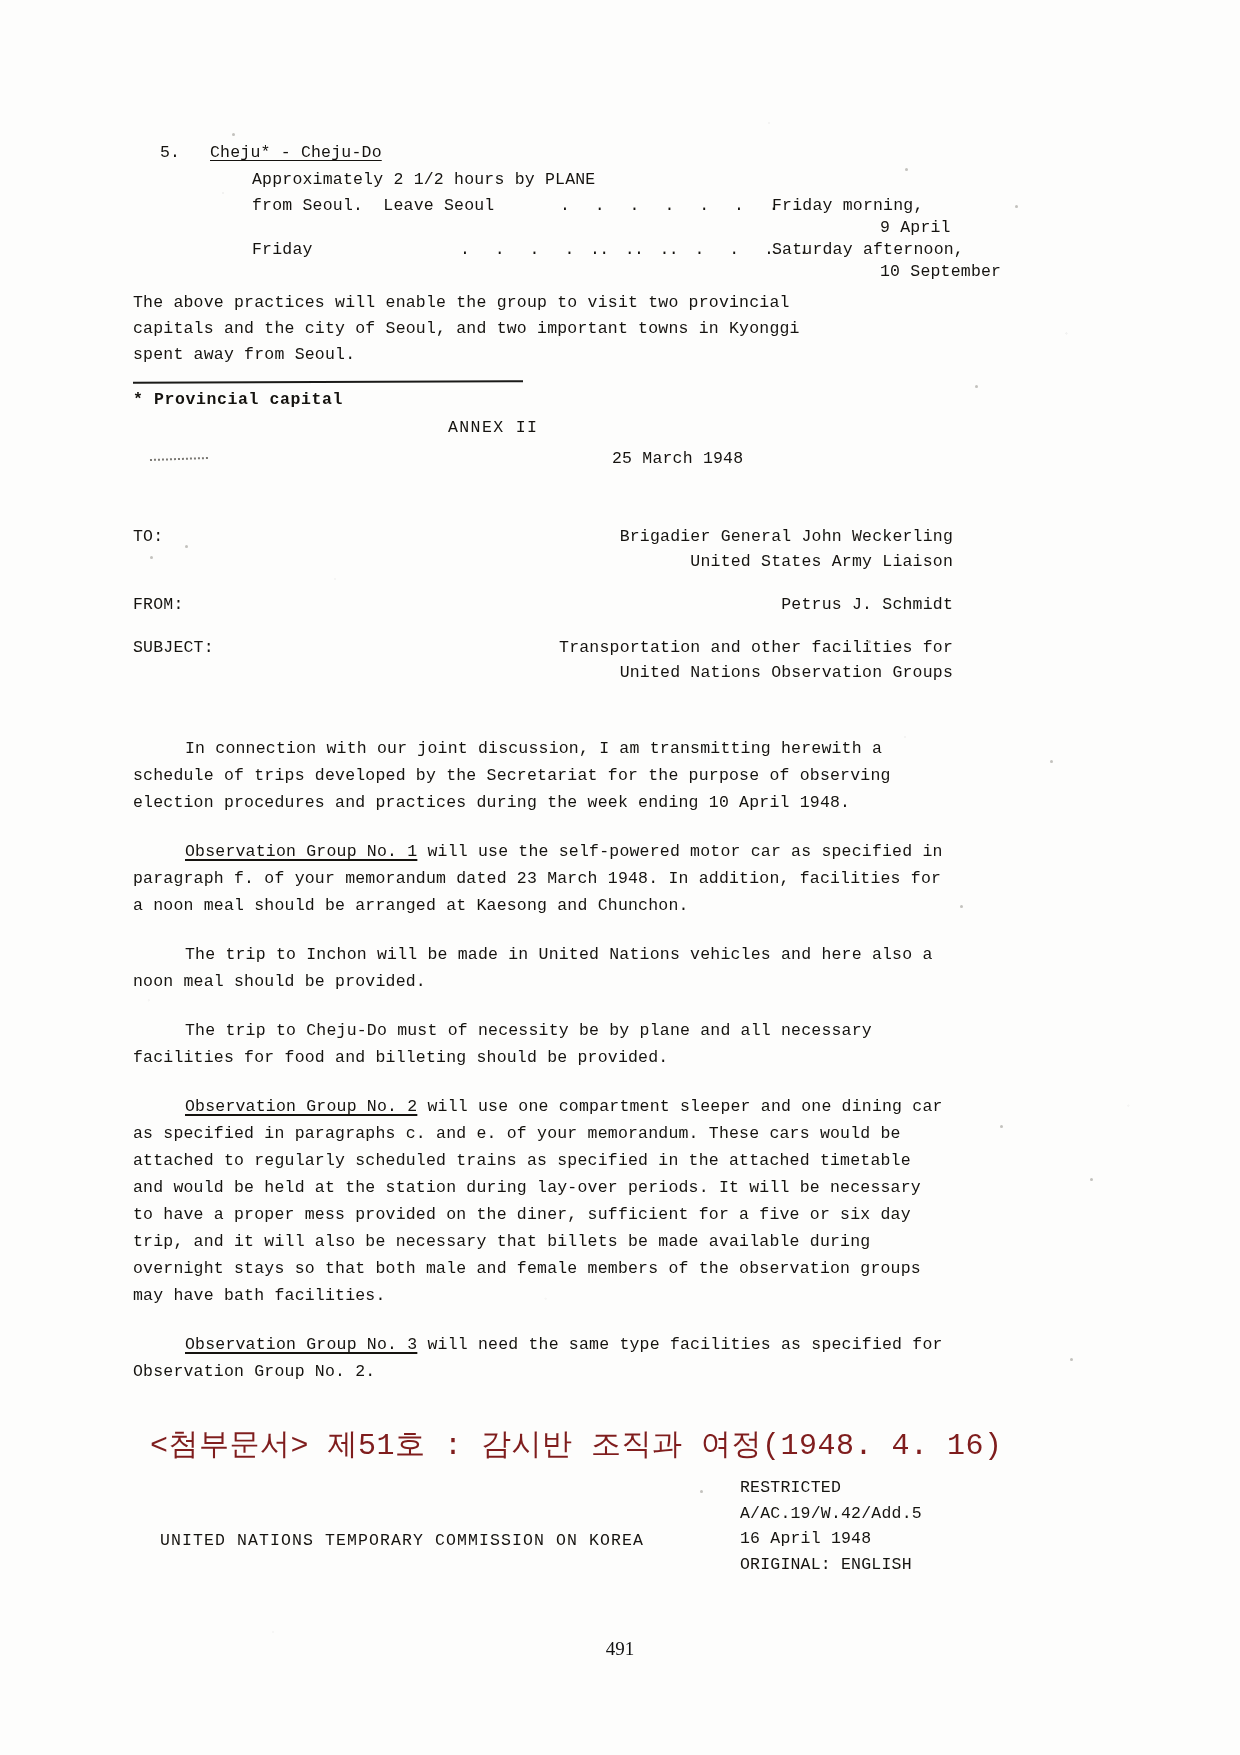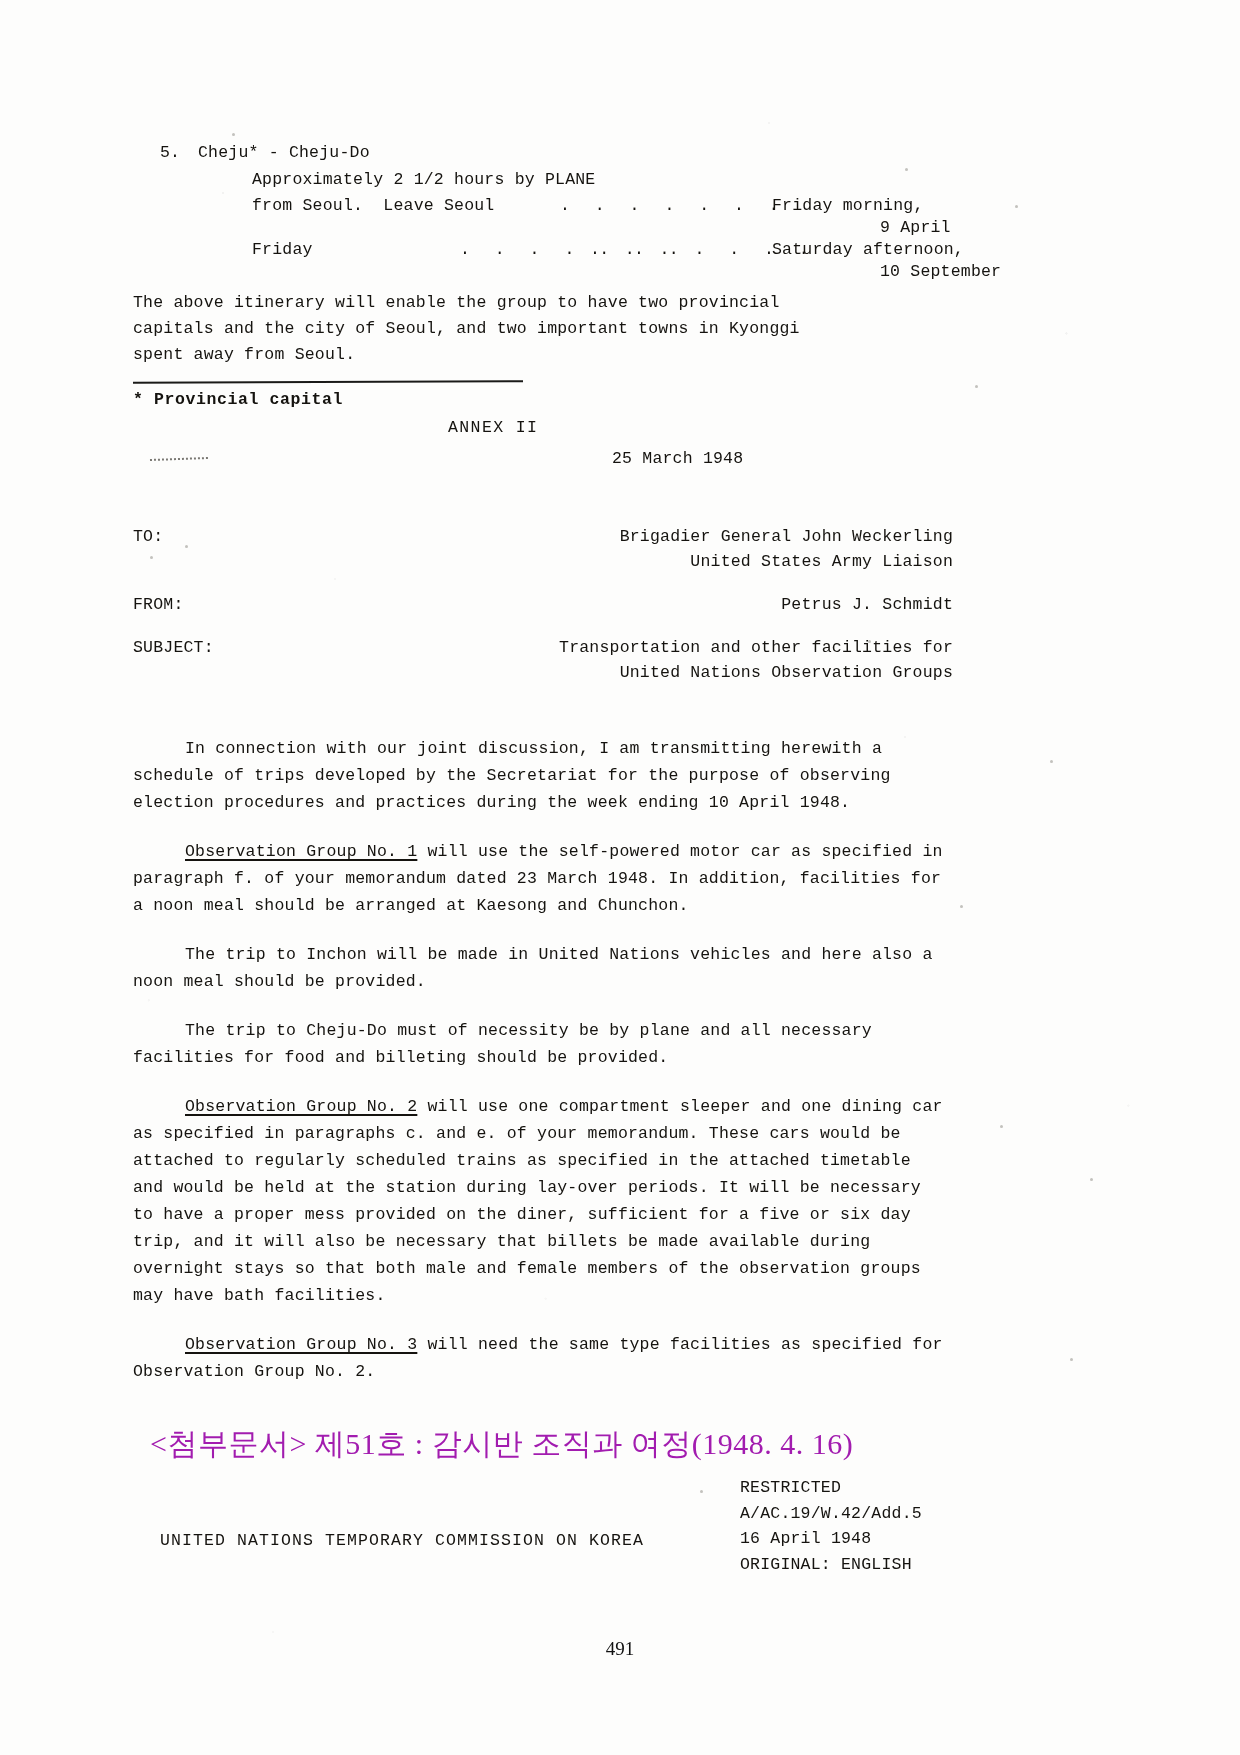--- a/index.html
+++ b/index.html
@@ -61,21 +61,22 @@
     left: 160px;
     top: 140px;
     width: 960px;
   }
   .sec5 .num {
     position: absolute;
     left: 0; top: 0;
   }
   .sec5 .head {
     position: absolute;
-    left: 38px; top: 0;
+    left: 50px; top: 0;
+    text-decoration: underline;
     text-underline-offset: 3px;
   }
   .sec5 .l2 { position: absolute; left: 92px; top: 27px; }
   .sec5 .l3 { position: absolute; left: 92px; top: 53px; }
   .sec5 .l4 { position: absolute; left: 92px; top: 97px; }
   .sec5 .r1 { position: absolute; left: 612px; top: 53px; }
   .sec5 .r2 { position: absolute; left: 720px; top: 75px; }
   .sec5 .r3 { position: absolute; left: 612px; top: 97px; }
   .sec5 .r4 { position: absolute; left: 720px; top: 119px; }
   .dots { letter-spacing: 7.5px; }
@@ -166,23 +167,23 @@
     text-decoration: underline;
     text-underline-offset: 3px;
     text-decoration-thickness: 2px;
   }
 
   
   .kr-caption {
     position: absolute;
     left: 150px;
     top: 1424px;
-    font-family: Liberation Serif, serif;
+    font-family: Liberation Mono, monospace;
     font-size: 30px;
-    color: #a21caf;
+    color: #7f1d1d;
     letter-spacing: .5px;
   }
 
   
   .stamp {
     position: absolute;
     left: 740px;
     top: 1475px;
     line-height: 24px;
     letter-spacing: .3px;
@@ -227,21 +228,21 @@
       <span class="tw r1">Friday morning,</span>
       <span class="tw r2">9 April</span>
       <span class="tw l4">Friday</span>
       <span class="tw dots" style="position:absolute;left:300px;top:97px;">. . . . . . .</span>
       <span class="tw dots" style="position:absolute;left:430px;top:97px;">. . . . . . .</span>
       <span class="tw r3">Saturday afternoon,</span>
       <span class="tw r4">10 September</span>
     </div>
 
     <div class="para-above">
-      <div class="tw">The above itinerary will enable the group to have two provincial</div>
+      <div class="tw">The above practices will enable the group to visit two provincial</div>
       <div class="tw">capitals and the city of Seoul, and two important towns in Kyonggi</div>
       <div class="tw">spent away from Seoul.</div>
     </div>
 
     <div class="rule"></div>
     <div class="tw footnote">* Provincial capital</div>
 
     <div class="tw annex">ANNEX II</div>
     <div class="stray-mark"></div>
     <div class="tw memo-date">25 March 1948</div>

